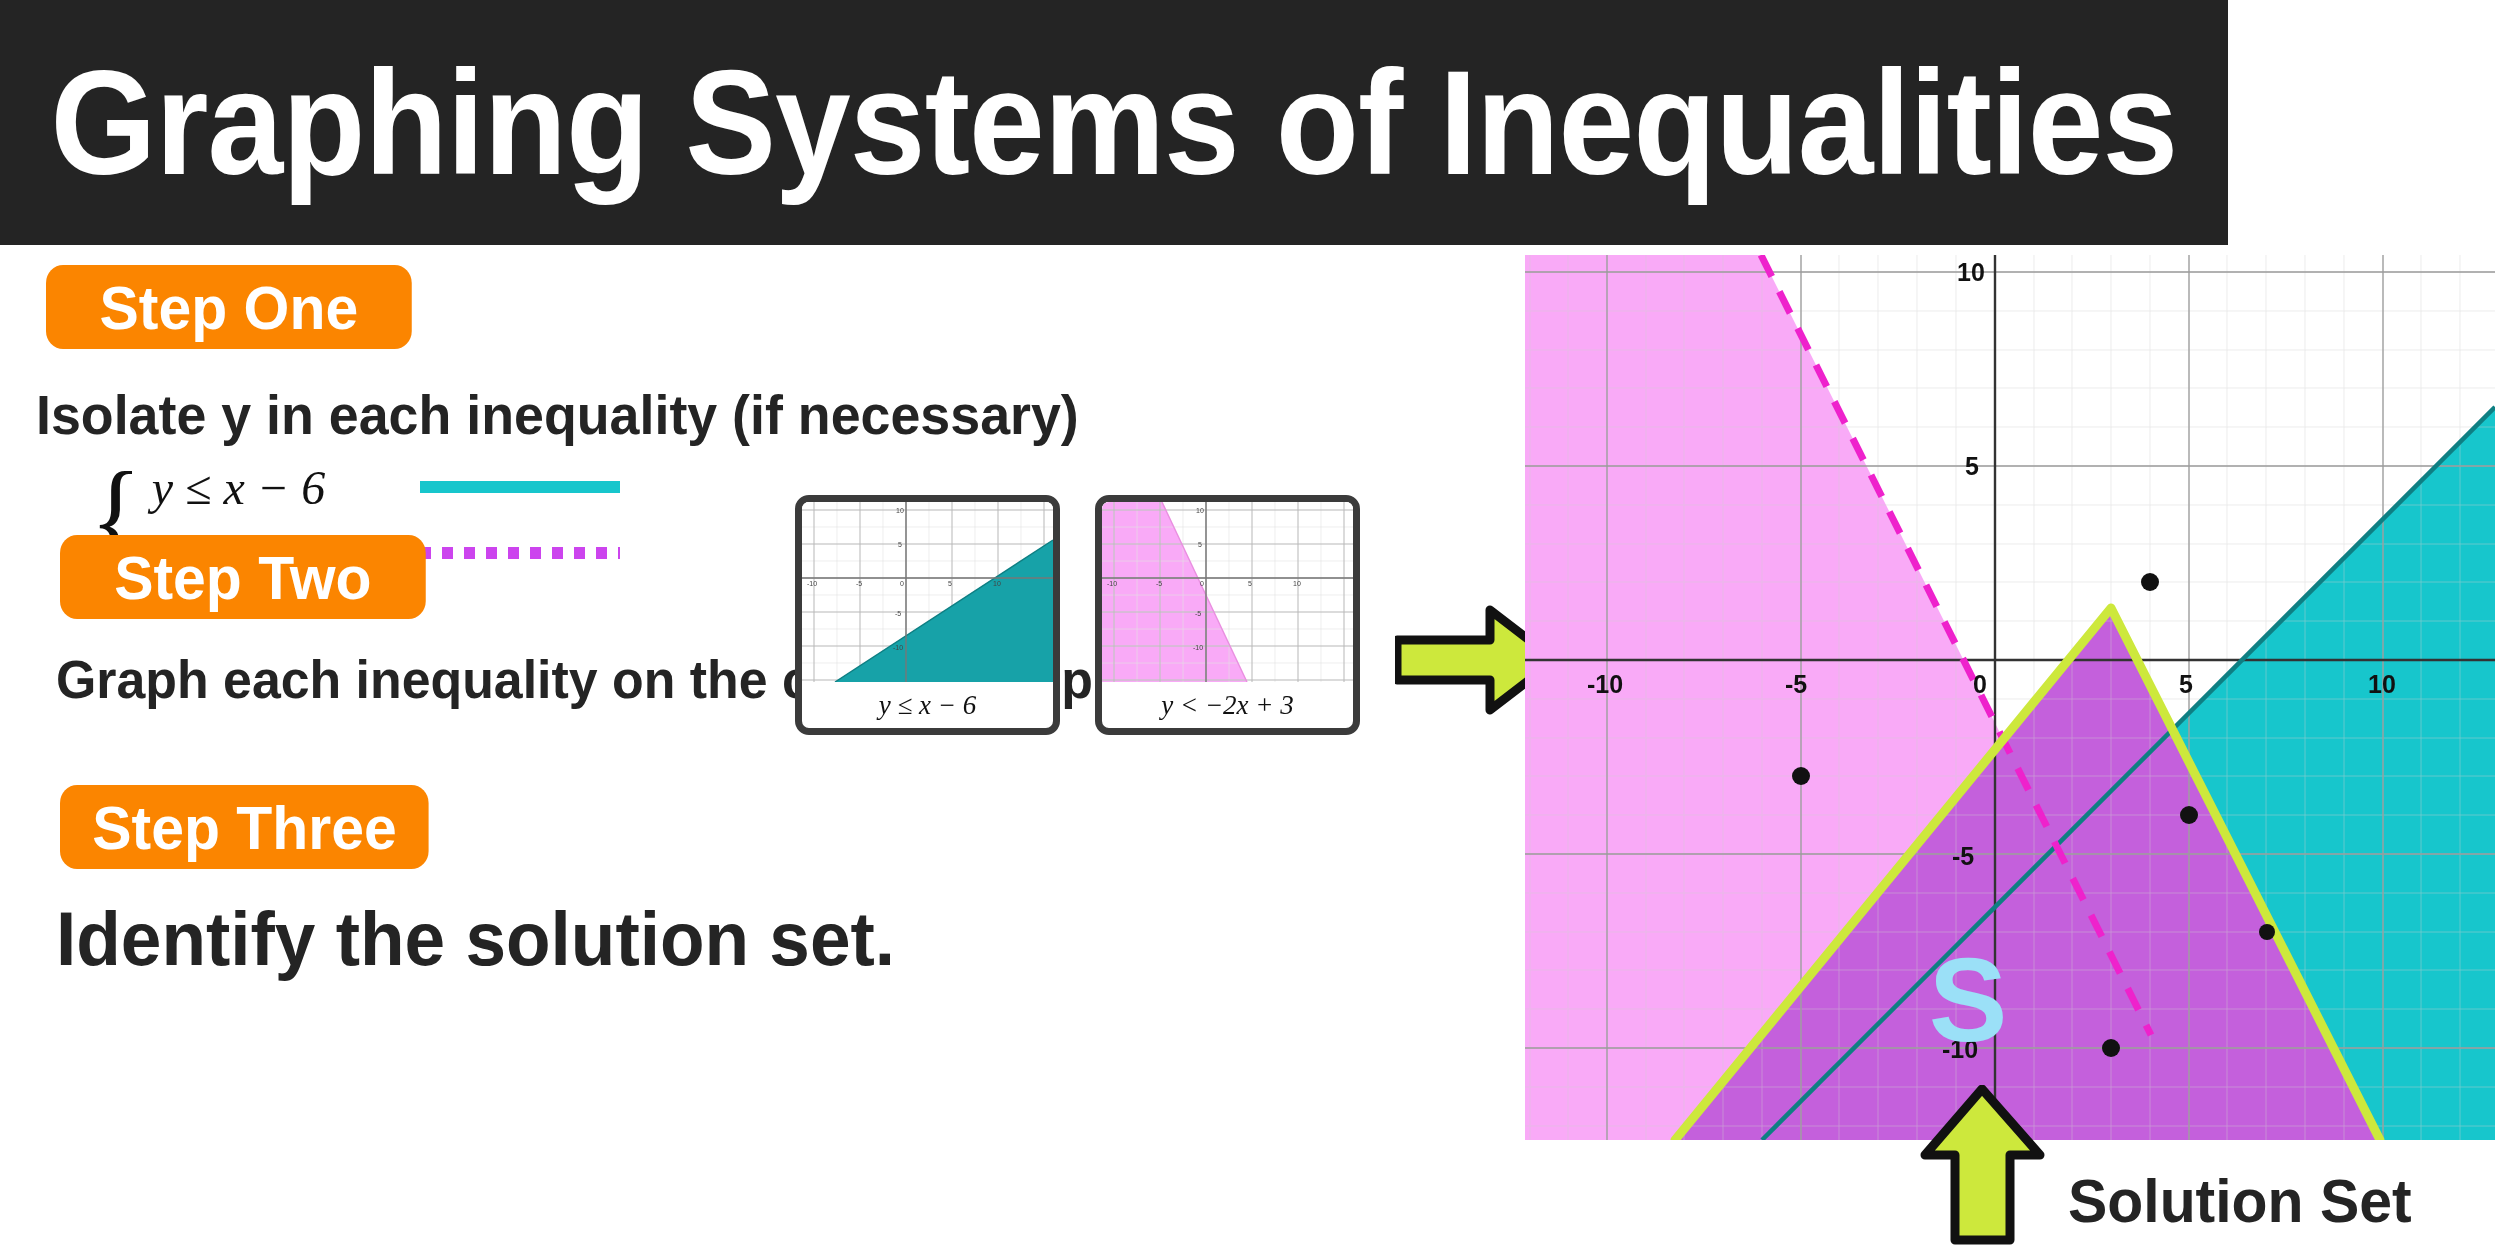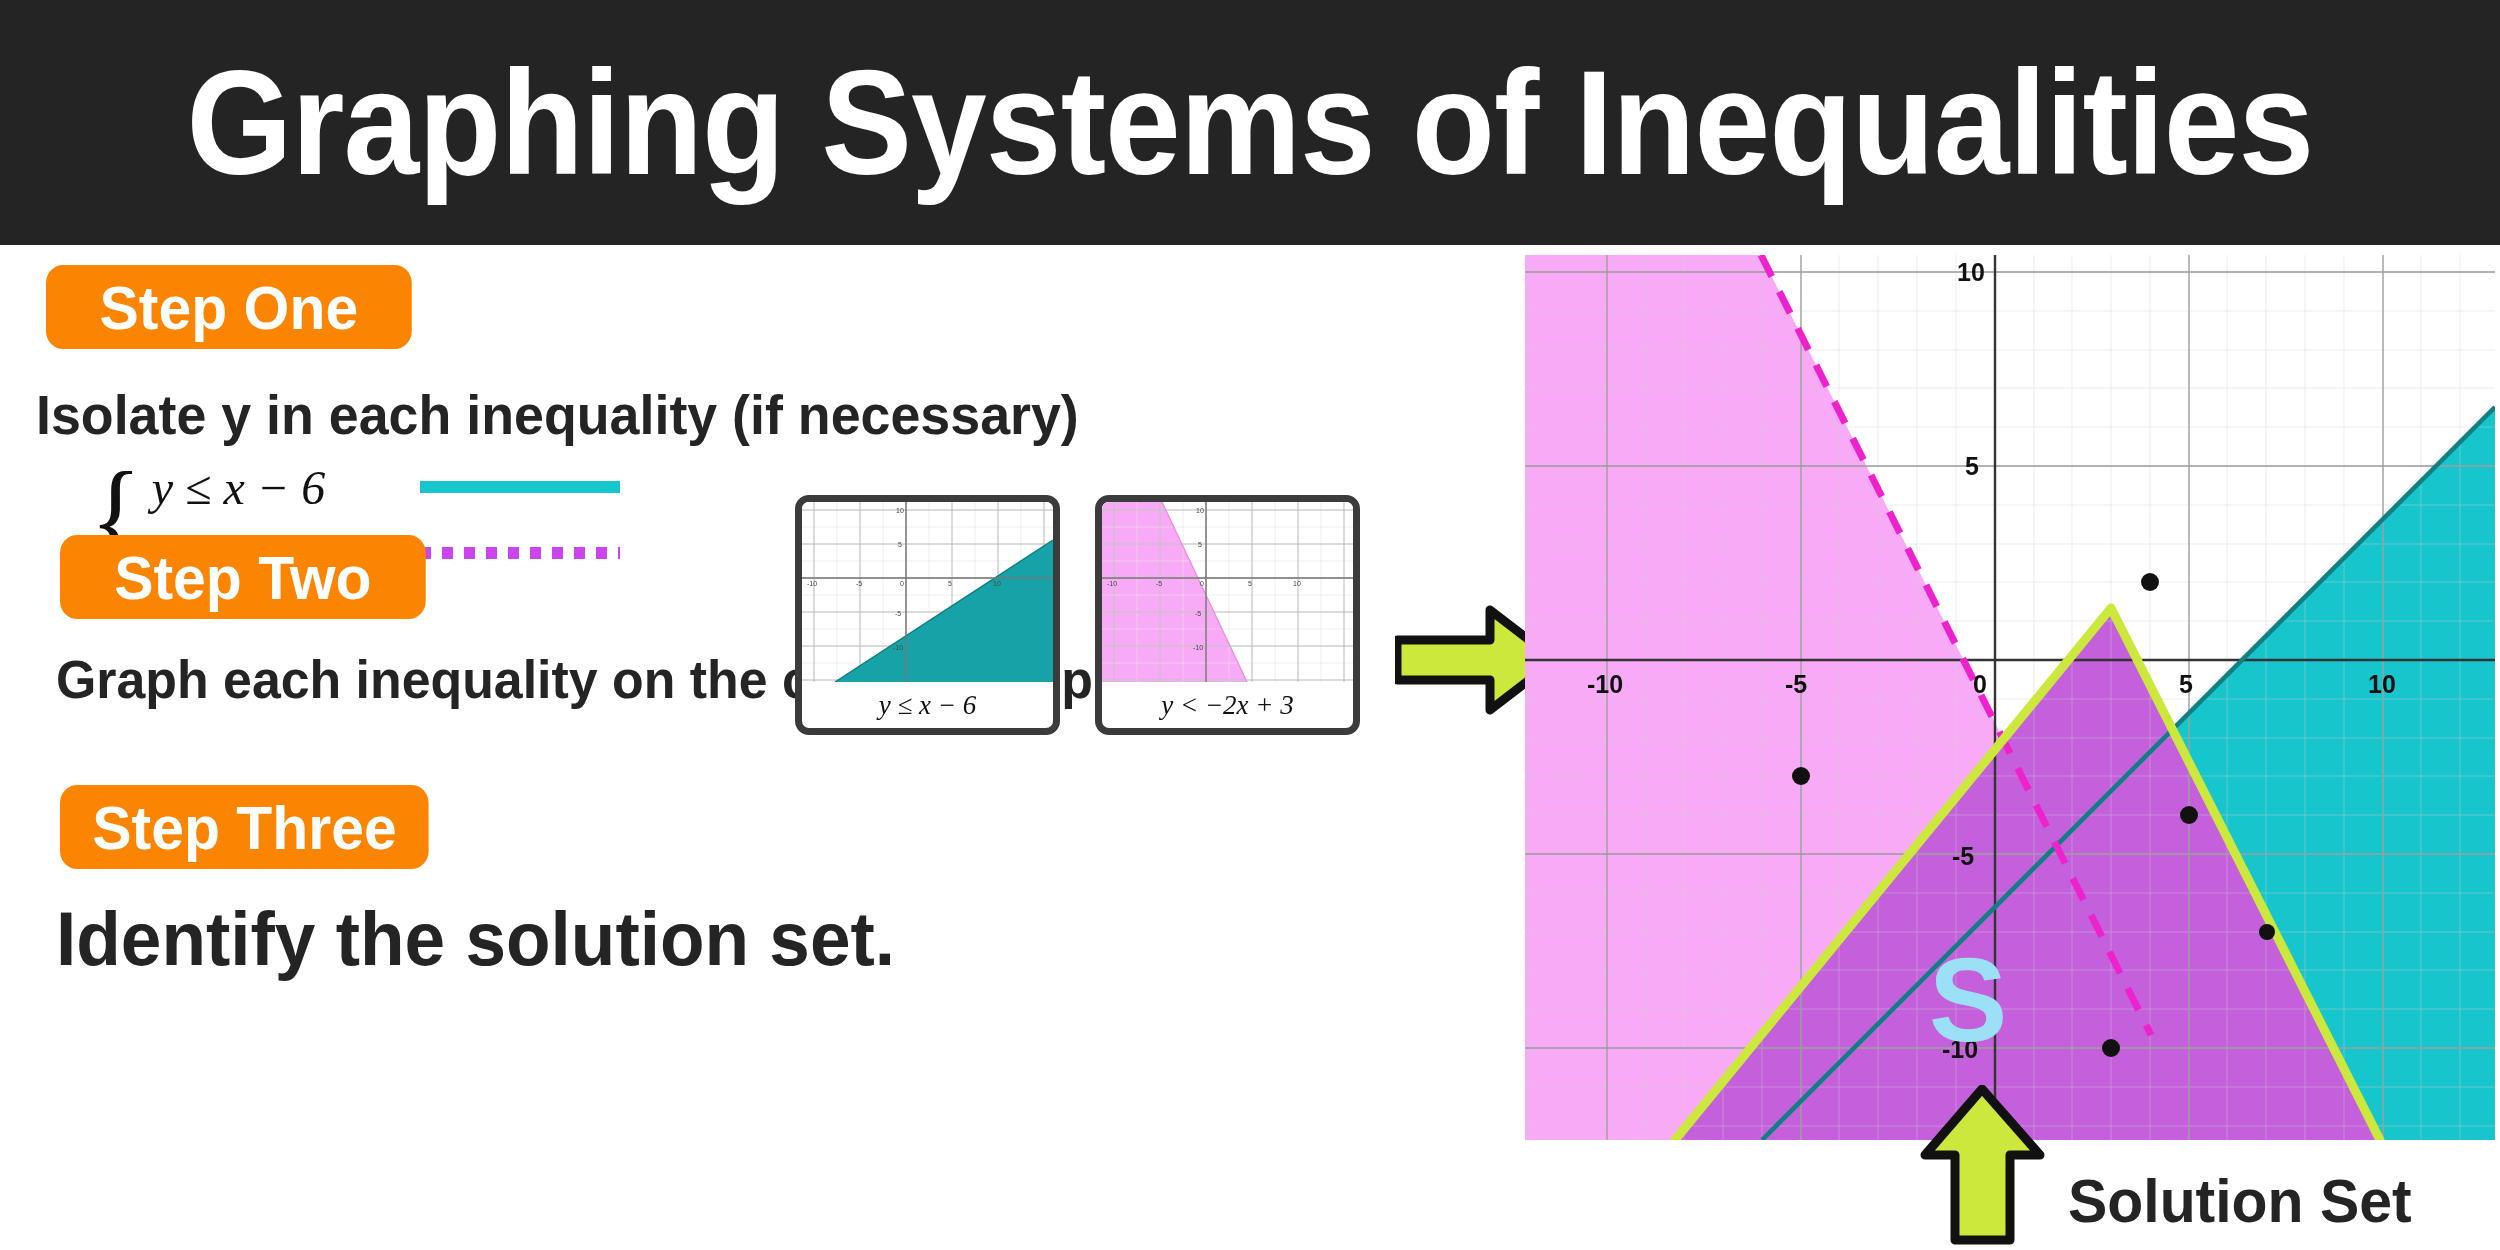--- a/index.html
+++ b/index.html
@@ -10,21 +10,21 @@
     width: 2500px; height: 1250px;
     position: relative;
     overflow: hidden;
     font-family: "Liberation Sans", sans-serif;
   }
 
   
   #title-bar {
     position: absolute;
     left: 0; top: 0;
-    width: 2500px; height: 245px;
+    width: 2228px; height: 245px;
     background: #242424;
     display: flex;
     align-items: center;
     justify-content: center;
   }
   #title-text {
     color: #ffffff;
     font-family: "Liberation Sans Narrow", "Liberation Sans", sans-serif;
     font-weight: bold;
     font-size: 148px;

